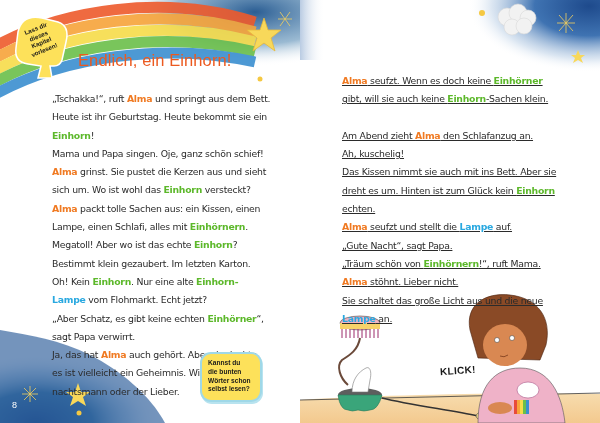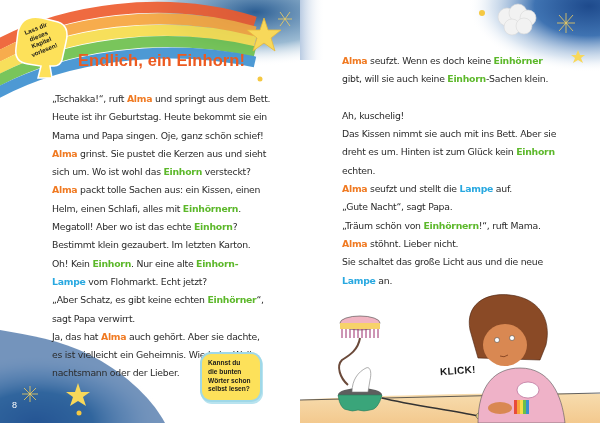--- a/index.html
+++ b/index.html
@@ -2,24 +2,24 @@
 <html><head>
 <meta charset="utf-8">
 <style>
   html, body { margin:0; padding:0; }
   body { width:600px; height:423px; position:relative; overflow:hidden; background:#ffffff; font-family:"DejaVu Sans", sans-serif; }
   .spread { position:absolute; inset:0; }
   .page { position:absolute; top:0; height:423px; overflow:hidden; }
   .page-left { left:0; width:300px; }
   .page-right { left:300px; width:300px; }
   .bg-svg { position:absolute; left:0; top:0; }
-  .title { position:absolute; left:78px; top:51px; font-family:"Liberation Sans", sans-serif; font-weight:bold; font-size:16.5px; color:#ec5a20; letter-spacing:0.1px; white-space:nowrap; margin:0; }
+  .title { position:absolute; left:78px; top:51px; font-family:"Liberation Sans", sans-serif; font-weight:normal; font-size:16.5px; color:#ec5a20; letter-spacing:0.1px; white-space:nowrap; margin:0; }
   .text-block { position:absolute; font-family:"DejaVu Sans", sans-serif; font-size:9.3px; line-height:18.3px; color:#2b2b2b; letter-spacing:-0.25px; }
   .text-left { left:52px; top:90px; width:250px; }
-  .text-right { left:42px; top:52px; width:250px; }
+  .text-right { left:42px; top:72px; width:250px;text-decoration:underline; }
   .line { white-space:nowrap; display:block; }
   .gap { display:block; height:18.3px; }
   .hl-name { color:#f07a22; font-weight:bold; }
   .hl-unicorn { color:#5cb82a; font-weight:bold; }
   .hl-lamp { color:#28a8e0; font-weight:bold; }
   .sticker-read-text { position:absolute; left:20px; top:24px; width:40px; font-family:"Liberation Sans", sans-serif; font-weight:bold; font-size:6.2px; line-height:7.6px; color:#1a1a1a; text-align:center; transform:rotate(-22deg); transform-origin:center; }
   .sticker-ask { position:absolute; left:202px; top:354px; width:58px; height:46px; background:#fde15a; border-radius:9px; box-shadow:0 0 0 2px #9fd8e8, 1px 2px 0 2px #b8e3ef; }
   .sticker-ask-text { position:absolute; left:6px; top:5px; font-family:"Liberation Sans", sans-serif; font-weight:bold; font-size:6.6px; line-height:8.8px; color:#1a1a1a; white-space:nowrap; }
   .page-number { position:absolute; left:12px; top:400px; font-family:"Liberation Sans", sans-serif; font-size:9px; color:#ffffff; }
   .klick { position:absolute; left:140px; top:365px; font-family:"Liberation Sans", sans-serif; font-weight:bold; font-size:10px; color:#1a1a1a; transform:rotate(-4deg); letter-spacing:0.3px; }
@@ -84,25 +84,26 @@
       <span class="line">dieses</span>
       <span class="line">Kapitel</span>
       <span class="line">vorlesen!</span>
     </div>
 
     <h1 class="title">Endlich, ein Einhorn!</h1>
 
     <div class="text-block text-left" id="left-text">
         <span class="line"><span>„Tschakka!“, ruft </span><span class="hl-name">Alma</span><span> und springt aus dem Bett.</span></span>
         <span class="line"><span>Heute ist ihr Geburtstag. Heute bekommt sie ein</span></span>
+        <span class="line"><span class="hl-unicorn">Einhorn</span><span>!</span></span>
         <span class="line"><span>Mama und Papa singen. Oje, ganz schön schief!</span></span>
         <span class="line"><span class="hl-name">Alma</span><span> grinst. Sie pustet die Kerzen aus und sieht</span></span>
         <span class="line"><span>sich um. Wo ist wohl das </span><span class="hl-unicorn">Einhorn</span><span> versteckt?</span></span>
         <span class="line"><span class="hl-name">Alma</span><span> packt tolle Sachen aus: ein Kissen, einen</span></span>
-        <span class="line"><span>Helm, einen Schlafi, alles mit </span><span class="hl-unicorn">Einhörnern</span><span>.</span></span>
+        <span class="line"><span>Lampe, einen Schlafi, alles mit </span><span class="hl-unicorn">Einhörnern</span><span>.</span></span>
         <span class="line"><span>Megatoll! Aber wo ist das echte </span><span class="hl-unicorn">Einhorn</span><span>?</span></span>
         <span class="line"><span>Bestimmt klein gezaubert. Im letzten Karton.</span></span>
         <span class="line"><span>Oh! Kein </span><span class="hl-unicorn">Einhorn</span><span>. Nur eine alte </span><span class="hl-unicorn">Einhorn-</span></span>
         <span class="line"><span class="hl-lamp">Lampe</span><span> vom Flohmarkt. Echt jetzt?</span></span>
         <span class="line"><span>„Aber Schatz, es gibt keine echten </span><span class="hl-unicorn">Einhörner</span><span>“,</span></span>
         <span class="line"><span>sagt Papa verwirrt.</span></span>
         <span class="line"><span>Ja, das hat </span><span class="hl-name">Alma</span><span> auch gehört. Aber sie dachte,</span></span>
         <span class="line"><span>es ist vielleicht ein Geheimnis. Wie beim Weih-</span></span>
         <span class="line"><span>nachtsmann oder der Lieber.</span></span>
       </div>
@@ -199,20 +200,21 @@
             <rect x="226" y="400" width="3" height="14" fill="#3a8fd0"></rect>
         </g>
         <ellipse cx="200" cy="408" rx="12" ry="6" fill="#d98852"></ellipse>
       </g>
     </svg>
 
     <div class="text-block text-right" id="right-text">
         <span class="line"><span class="hl-name">Alma</span><span> seufzt. Wenn es doch keine </span><span class="hl-unicorn">Einhörner</span></span>
         <span class="line"><span>gibt, will sie auch keine </span><span class="hl-unicorn">Einhorn</span><span>-Sachen klein.</span></span>
         <span class="gap"></span>
+        <span class="line"><span>Am Abend zieht </span><span class="hl-name">Alma</span><span> den Schlafanzug an.</span></span>
         <span class="line"><span>Ah, kuschelig!</span></span>
         <span class="line"><span>Das Kissen nimmt sie auch mit ins Bett. Aber sie</span></span>
         <span class="line"><span>dreht es um. Hinten ist zum Glück kein </span><span class="hl-unicorn">Einhorn</span></span>
         <span class="line"><span>echten.</span></span>
         <span class="line"><span class="hl-name">Alma</span><span> seufzt und stellt die </span><span class="hl-lamp">Lampe</span><span> auf.</span></span>
         <span class="line"><span>„Gute Nacht“, sagt Papa.</span></span>
         <span class="line"><span>„Träum schön von </span><span class="hl-unicorn">Einhörnern</span><span>!“, ruft Mama.</span></span>
         <span class="line"><span class="hl-name">Alma</span><span> stöhnt. Lieber nicht.</span></span>
         <span class="line"><span>Sie schaltet das große Licht aus und die neue</span></span>
         <span class="line"><span class="hl-lamp">Lampe</span><span> an.</span></span>

